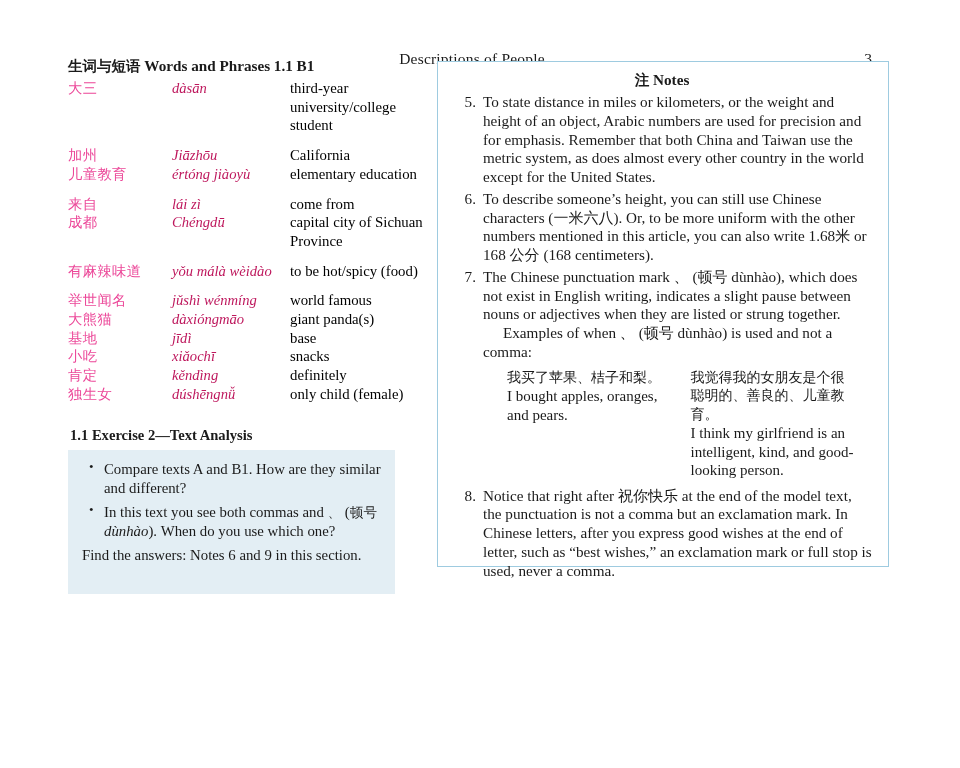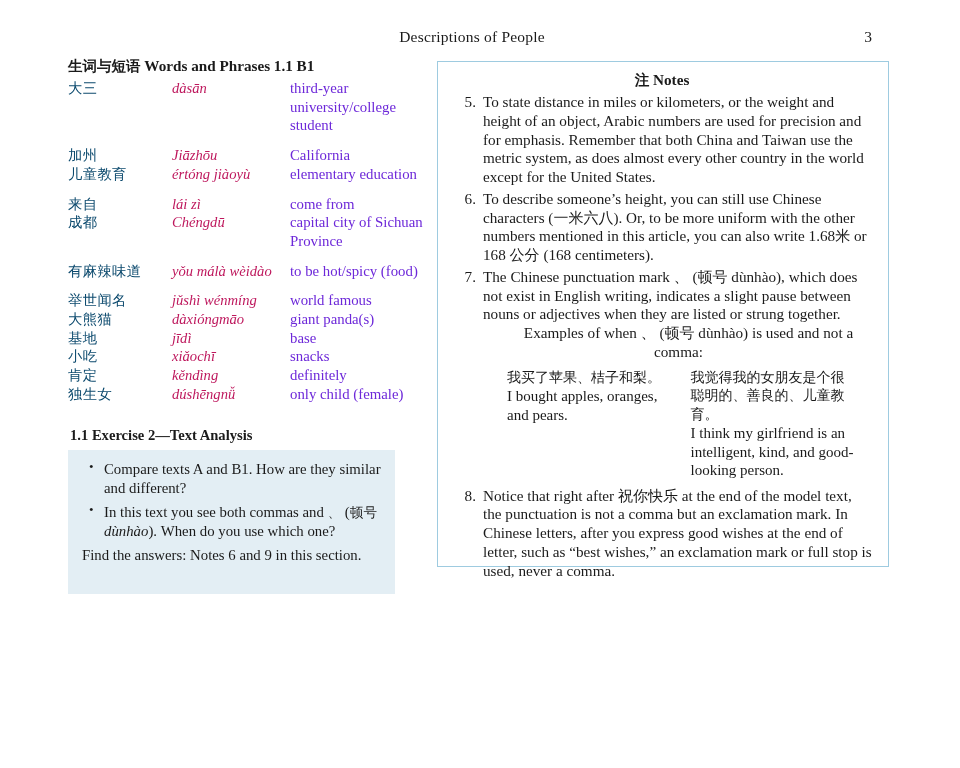--- a/index.html
+++ b/index.html
@@ -13,21 +13,21 @@
     position: relative;
     font-family: "Liberation Serif", "DejaVu Serif", serif;
     color: #1a1a1a;
     overflow: hidden;
   }
 
   
   #running-head {
     position: absolute;
     left: 72px;
-    top: 28px;
+    top: 50px;
     width: 800px;
     height: 20px;
   }
   #running-head .title {
     position: absolute;
     left: 0; right: 0;
     text-align: center;
     font-size: 15.5px;
     letter-spacing: .2px;
   }
@@ -64,34 +64,34 @@
   }
   #vocab-table td {
     vertical-align: top;
     padding: 0 0 0 0;
     line-height: 1.265;
   }
   #vocab-table tr.gap > td { padding-top: 11px; }
 
   td.col-hanzi {
     width: 104px;
-    color: #0c4a6e;
+    color: #ec4899;
     font-family: "DejaVu Sans", sans-serif;
     font-size: 14.3px;
     letter-spacing: .4px;
   }
   td.col-pinyin {
     width: 118px;
     font-style: italic;
     font-size: 14.6px;
     color: #be185d;
     padding-right: 6px;
   }
   td.col-english {
-    color: #6d28d9;
+    color: #000000;
     font-size: 14.8px;
   }
 
   
   #exercise-heading {
     font-size: 14.6px;
     font-weight: bold;
     margin: 23px 0 6px 2px;
   }
   #exercise-box {
@@ -173,21 +173,20 @@
     text-align: right;
     font-size: 15.2px;
   }
   .cjk {
     font-family: "DejaVu Sans", sans-serif;
   }
   .note-body .cjk { font-size: 15px; }
   .note-indent {
     display: block;
     text-indent: 20px;
-    text-align: center;
   }
 
   
   #examples {
     display: flex;
     margin: 6px 0 7px 0;
     padding-left: 24px;
   }
   #examples .example {
     width: 168px;

